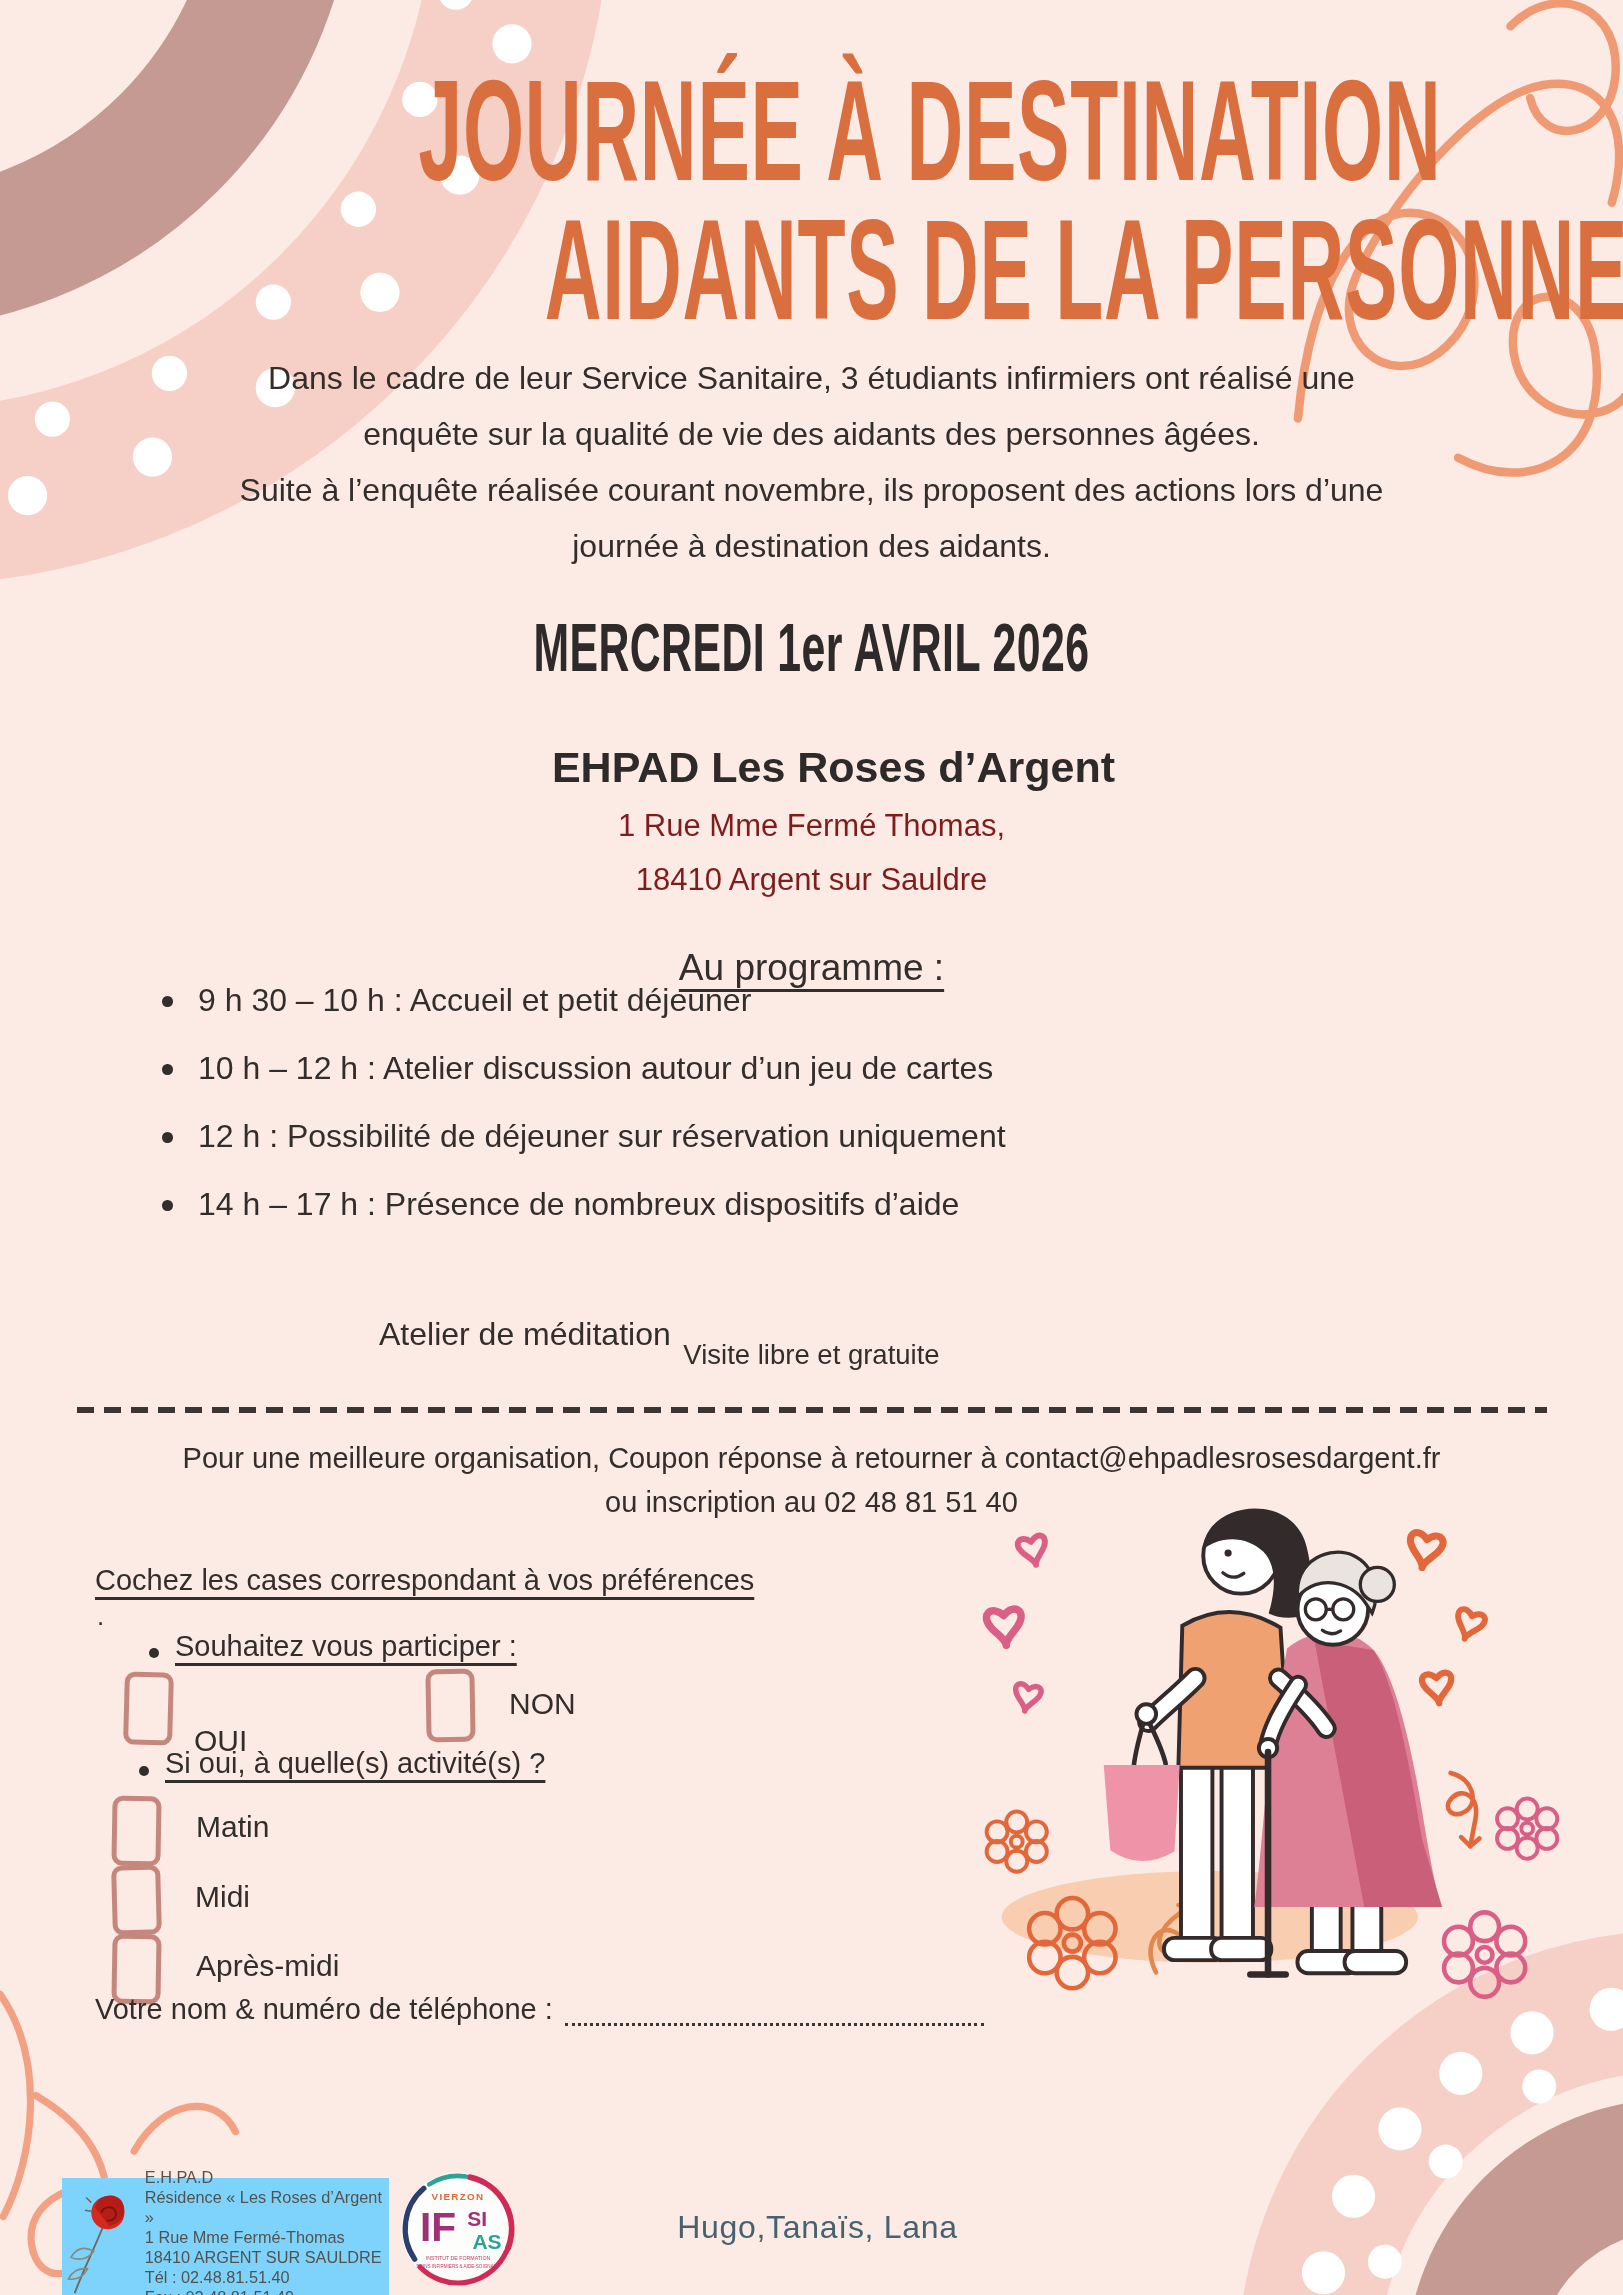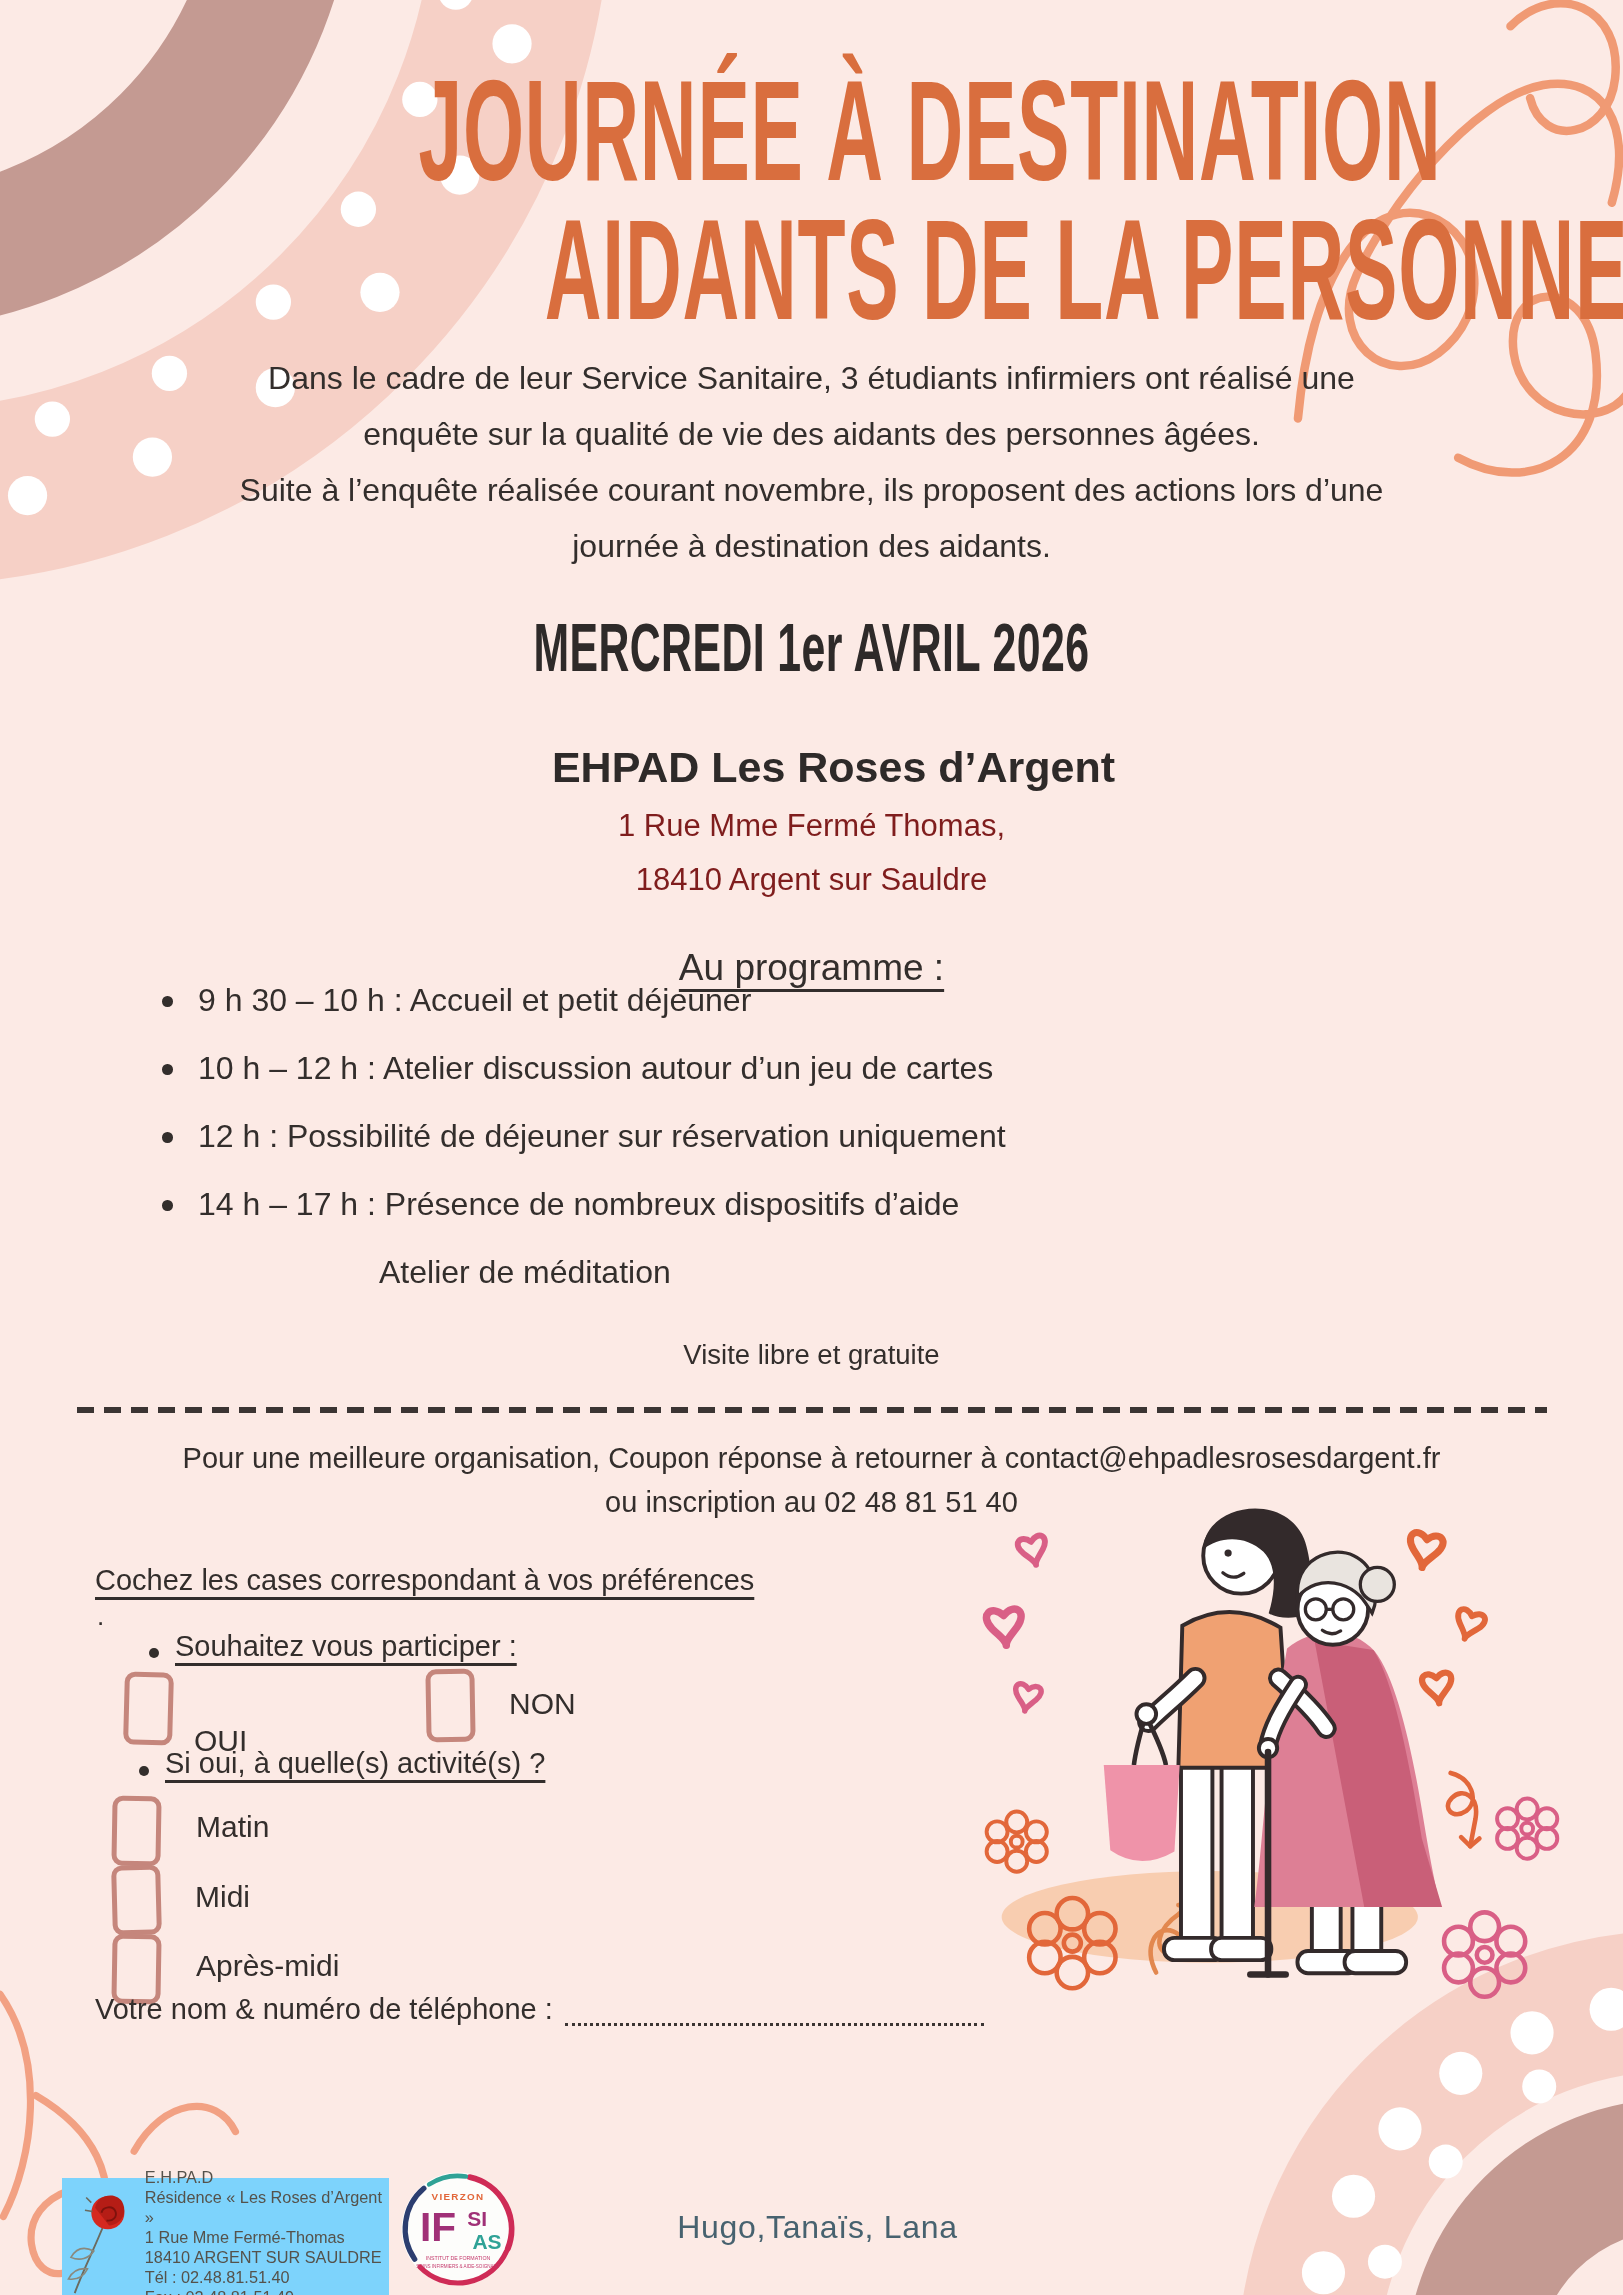--- a/index.html
+++ b/index.html
@@ -153,21 +153,21 @@
 
   <div class="abs center" style="top:947px;">
     <span class="program-heading">Au programme :</span>
   </div>
   <ul class="program-list abs" style="left:157px;top:982px;width:1282px;">
     <li>9 h 30 – 10 h : Accueil et petit déjeuner</li>
     <li>10 h – 12 h : Atelier discussion autour d’un jeu de cartes</li>
     <li>12 h : Possibilité de déjeuner sur réservation uniquement</li>
     <li>14 h – 17 h : Présence de nombreux dispositifs d’aide</li>
   </ul>
-  <div class="abs program-extra" style="left:157px;top:1254px;">Atelier de méditation</div>
+  <div class="abs program-extra" style="left:157px;top:1316px;">Atelier de méditation</div>
 
   <div class="abs center" style="top:1339px;">
     <span class="visit-note">Visite libre et gratuite</span>
   </div>
 
   <div class="abs dash-sep" style="left:77px;top:1407px;width:1470px;"></div>
 
   <div class="abs center" style="top:1442px;">
     <span class="coupon-line">Pour une meilleure organisation, Coupon réponse à retourner à contact@ehpadlesrosesdargent.fr</span>
   </div>

